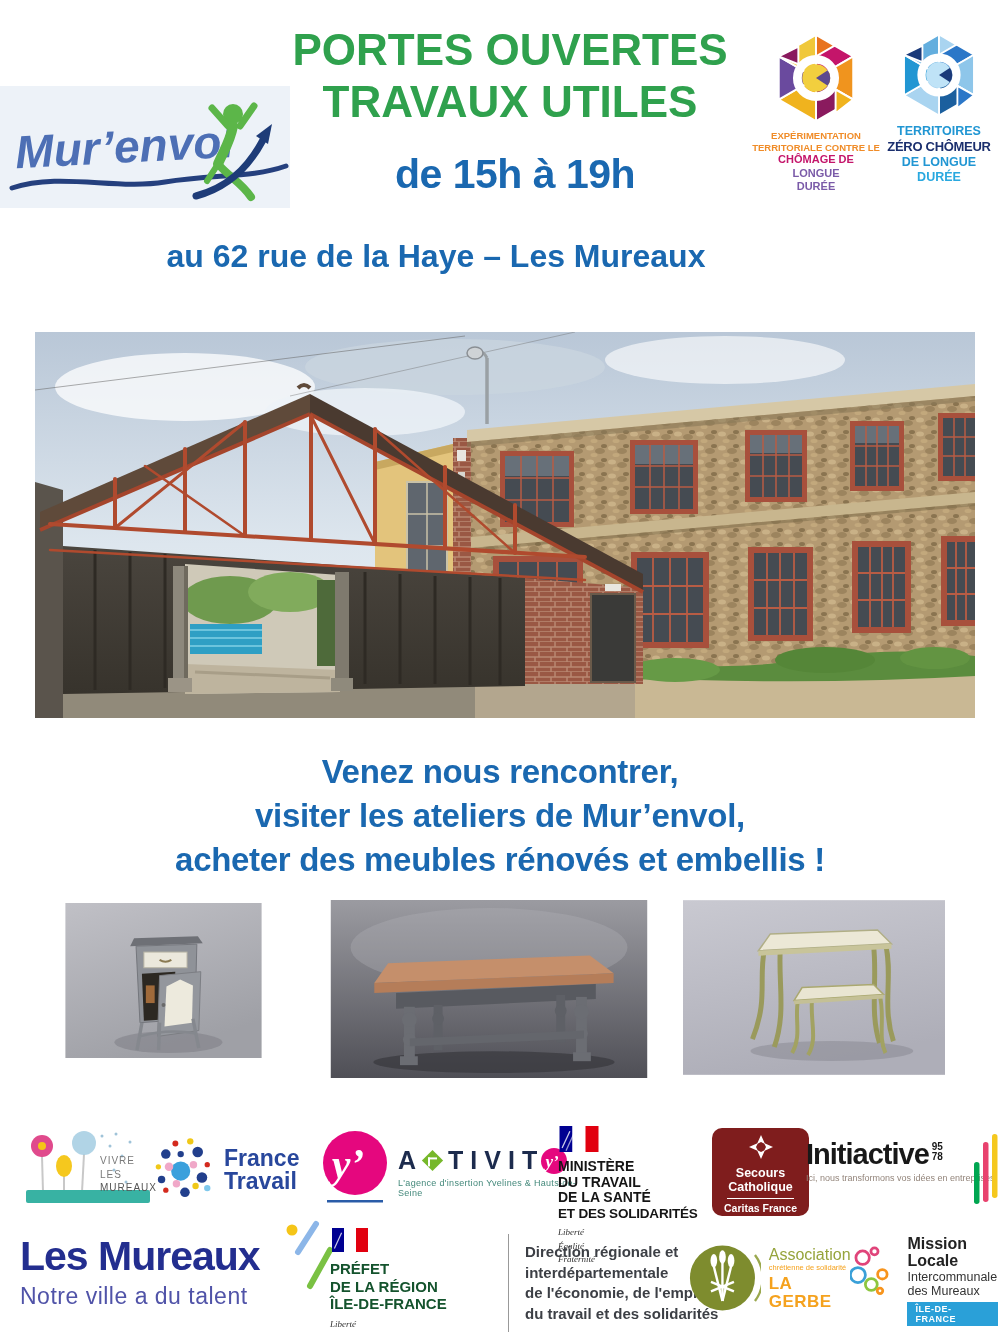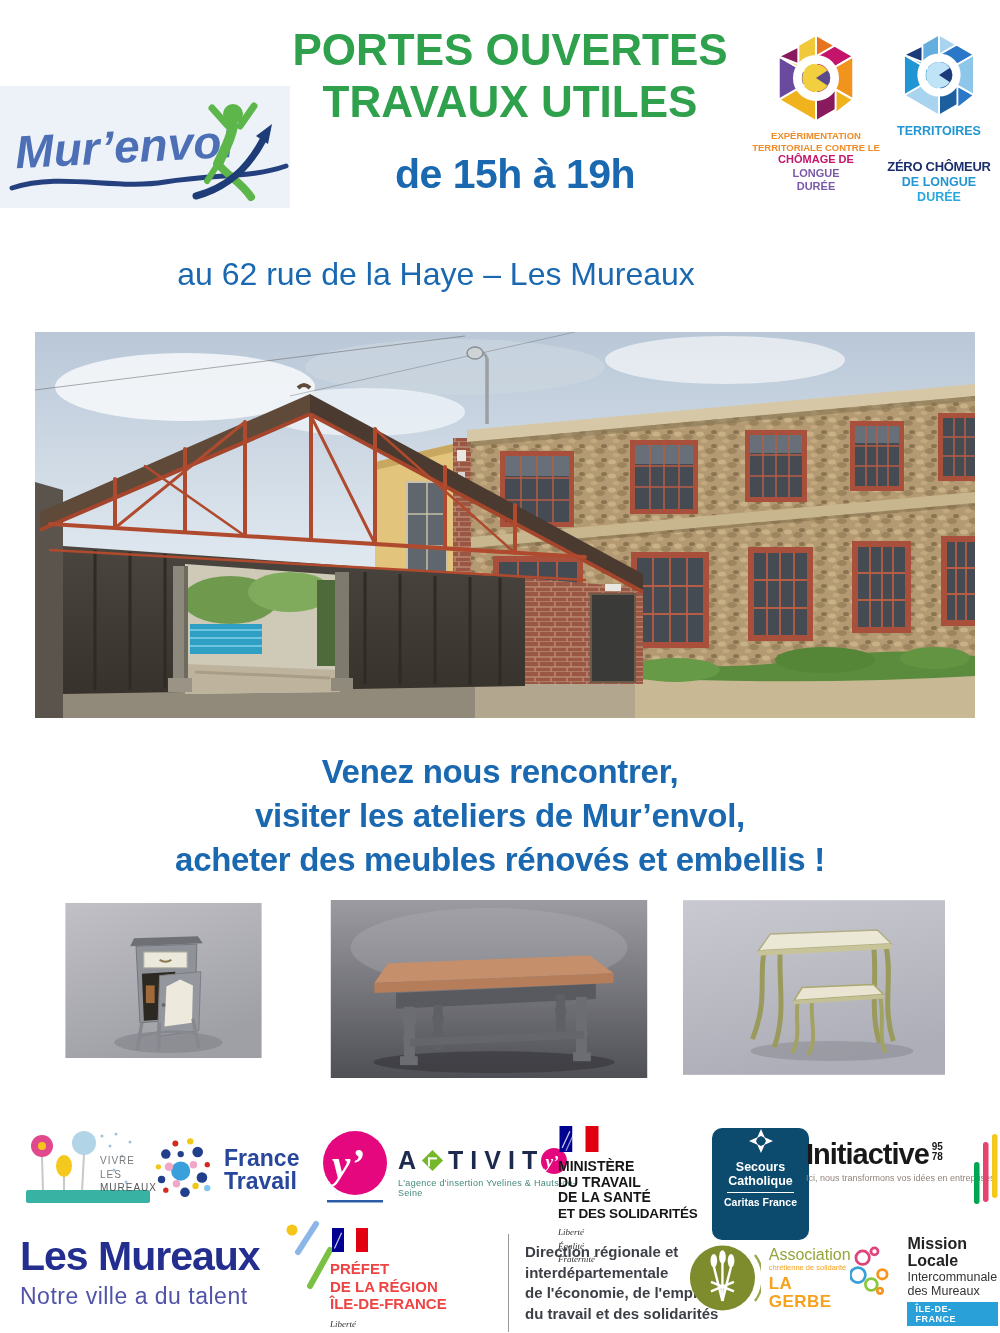--- a/index.html
+++ b/index.html
@@ -7,31 +7,31 @@
         font-family:"Liberation Sans",sans-serif;overflow:hidden;}
   #page *{box-sizing:border-box;}
   .abs{position:absolute;}
 
   
   .murenvol{left:0;top:86px;width:290px;height:122px;background:#edf2f8;}
   .title{left:255px;top:24px;width:510px;text-align:center;color:#2fa14d;
          font-weight:bold;font-size:44px;line-height:1.18;letter-spacing:0;}
   .when{left:30px;top:149px;width:970px;text-align:center;color:#1a68b0;
         font-weight:bold;font-size:41px;line-height:1.23;letter-spacing:-0.5px;}
-  .where{left:0;top:256px;width:872px;text-align:center;color:#1a68b0;
-         font-weight:normal;font-size:32px;}
+  .where{left:0;top:238px;width:872px;text-align:center;color:#1a68b0;
+         font-weight:bold;font-size:32px;}
   .hexlogo{text-align:center;}
   .hexlogo .ln{font-weight:bold;line-height:1.22;}
   .etcld{left:740px;top:30px;width:152px;}
   .etcld .s1{font-size:9.5px;color:#f08c28;}
   .etcld .s2{font-size:11px;color:#c4156a;}
   .etcld .s3{font-size:11px;color:#7a5aa8;}
   .tzcld{left:880px;top:30px;width:118px;}
   .tzcld .t1{font-size:12.5px;color:#2196d3;}
-  .tzcld .t2{font-size:13px;color:#1b2f6e;letter-spacing:-0.3px;margin-top:20px;}
+  .tzcld .t2{font-size:13px;color:#1b2f6e;letter-spacing:-0.3px;}
   .tzcld .t3{font-size:12.5px;color:#2196d3;}
   .tzcld .t4{font-size:12.5px;color:#29a8df;}
 
   .photo{left:35px;top:332px;width:940px;height:386px;}
   .invite{left:0;top:750px;width:1000px;text-align:center;color:#1a68b0;
           font-weight:bold;font-size:33px;line-height:1.33;letter-spacing:-0.3px;}
 
   .furn1{left:65px;top:903px;width:197px;height:155px;}
   .furn2{left:330px;top:900px;width:318px;height:178px;}
   .furn3{left:683px;top:900px;width:262px;height:175px;}
@@ -49,38 +49,38 @@
   .act-diamond{width:15px;height:15px;background:#76b82a;transform:rotate(45deg);
                margin:0 8px 0 2px;position:relative;}
   .act-diamond:after{content:"";position:absolute;left:4px;top:4px;width:7px;height:7px;
                border-left:2px solid #fff;border-bottom:2px solid #fff;transform:rotate(45deg);}
   .act-tag{position:absolute;left:76px;top:50px;font-size:9px;color:#44897b;letter-spacing:0.3px;}
   .ministere{left:558px;top:1126px;width:182px;height:112px;}
   .min-lines{font-size:14px;font-weight:bold;color:#151515;line-height:1.12;margin-top:3px;}
   .min-lines .tight{font-size:13.5px;letter-spacing:-0.2px;}
   .motto{font-family:"Liberation Serif",serif;font-style:italic;font-size:9px;color:#333;
          line-height:1.5;margin-top:5px;}
-  .secours{left:712px;top:1128px;width:97px;height:112px;background:#0c4a6e;border-radius:10px;
-           color:#fff;text-align:center;}
+  .secours{left:712px;top:1128px;width:97px;height:88px;background:#7f1d1d;border-radius:10px;
+           color:#fff;text-align:center;padding-top:6px;}
   .sec-name{font-size:12.5px;font-weight:bold;line-height:1.15;margin-top:2px;}
   .sec-rule{width:70%;height:1px;background:#ffffff;margin:3px auto;}
   .sec-sub{font-size:10.5px;font-weight:bold;}
   .initiactive{left:806px;top:1140px;width:190px;height:76px;}
   .ini-row{display:flex;align-items:flex-start;}
   .ini-name{font-size:29px;font-weight:bold;color:#181818;letter-spacing:-1px;line-height:1;}
   .ini-dept{font-size:10px;font-weight:bold;color:#181818;line-height:1;margin:2px 16px 0 3px;}
   .ini-tag{font-size:9px;color:#93857b;margin-top:4px;}
   .ini-bars{position:absolute;right:-4px;top:-8px;}
 
   .lesmureaux{left:20px;top:1236px;width:310px;height:94px;}
   .lm-name{font-size:41px;font-weight:bold;color:#232e8f;letter-spacing:-1px;line-height:1;}
   .lm-tag{font-size:23px;color:#5053a8;margin-top:6px;letter-spacing:0.5px;}
   .lm-accent{position:absolute;right:-8px;top:-16px;}
   .prefet{left:330px;top:1228px;width:132px;height:106px;}
-  .pre-lines{font-size:15px;font-weight:bold;color:#ef4444;line-height:1.18;margin-top:4px;}
+  .pre-lines{font-size:15px;font-weight:bold;color:#14532d;line-height:1.18;margin-top:4px;}
   .direction{left:460px;top:1234px;width:238px;height:98px;border-left:1.5px solid #999;
              padding:8px 0 0 16px;margin-left:48px;}
   .dir-lines{font-size:15px;font-weight:bold;color:#3c3f45;line-height:1.38;}
   .lagerbe{left:688px;top:1238px;width:168px;height:82px;display:flex;align-items:center;}
   .lg-text{margin-left:8px;line-height:1.1;}
   .lg-1{font-size:16px;color:#96a43c;}
   .lg-2{font-size:7.5px;color:#f5a21e;margin-top:1px;}
   .lg-3{font-size:17px;font-weight:bold;color:#f5a21e;letter-spacing:0.5px;margin-top:2px;}
   .mission{left:850px;top:1236px;width:148px;height:96px;display:flex;}
   .ml-text{margin-left:18px;}

